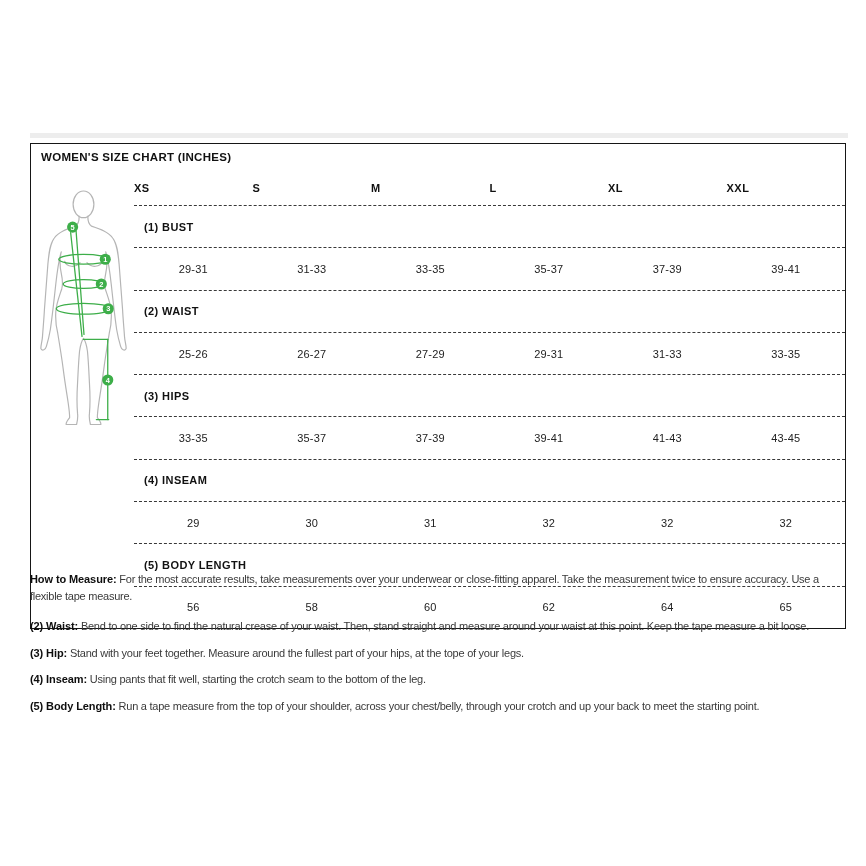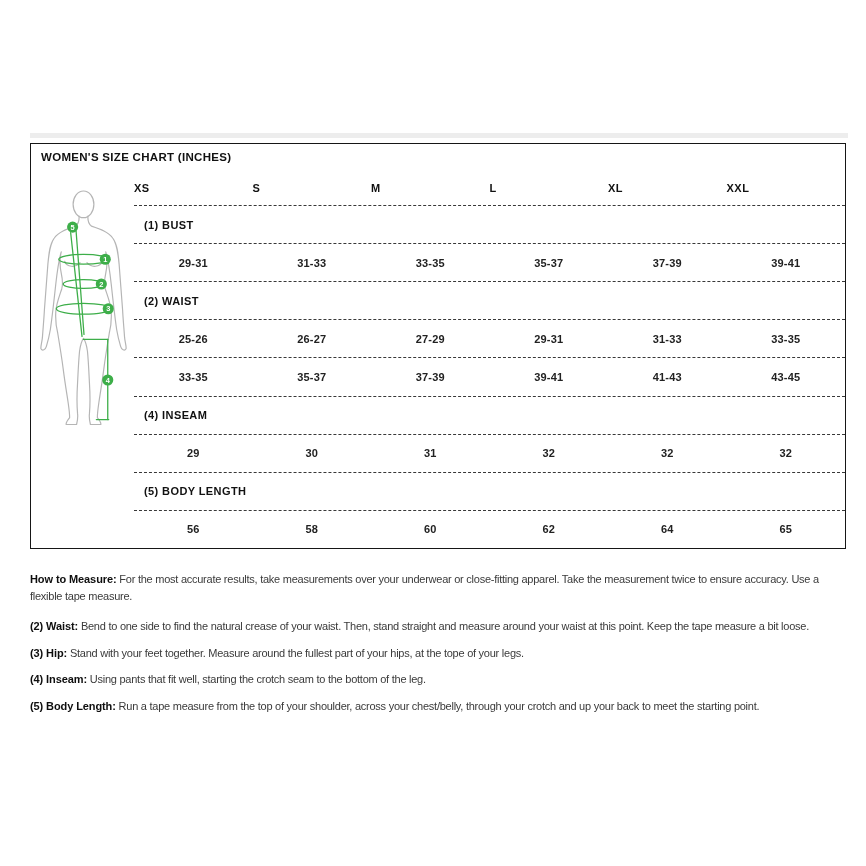--- a/index.html
+++ b/index.html
@@ -7,41 +7,41 @@
   body { font-family:"Liberation Sans", sans-serif; }
   .screen {
     position:relative; width:866px; height:866px; background:#ffffff;
     overflow:hidden; color:#1c1c1c;
   }
   .top-strip {
     position:absolute; left:30px; top:133px; width:818px; height:5px;
     background:#ededed;
   }
   .chart-box {
-    position:absolute; left:30px; top:143px; width:816px; height:406px;
+    position:absolute; left:30px; top:143px; width:816px; height:486px;
     border:1.5px solid #161616; background:#fff;
   }
   .chart-title {
     position:absolute; left:10px; top:7px;
     font-size:11.5px; font-weight:700; letter-spacing:0.3px; color:#111;
   }
   .col-headers {
     position:absolute; left:103px; right:0; top:27px; height:34px;
     display:flex; align-items:center;
   }
   .col-h {
     flex:1; text-align:left; font-size:11px; font-weight:700;
     letter-spacing:0.5px; color:#111;
   }
   .rows {
     position:absolute; left:103px; right:0; top:61px; bottom:0;
     display:flex; flex-direction:column;
   }
   .row {
-    flex:1; border-top:1px dashed #383838; display:flex; align-items:center;font-weight:bold;
+    flex:1; border-top:1px dashed #383838; display:flex; align-items:center;
   }
   .label-row { padding-left:10px; font-size:11px; font-weight:700; letter-spacing:0.4px; color:#111; }
   .value-row .cell { flex:1; text-align:center; font-size:11px; color:#222; letter-spacing:0.2px; }
   .figure-wrap {
     position:absolute; left:5px; top:45px; width:95px;
   }
   .figure-wrap svg { display:block; width:100%; height:auto; }
   .instructions {
     position:absolute; left:30px; top:571px; width:817px;
     font-size:11px; letter-spacing:-0.25px; line-height:1.55; color:#3a3a3a;
@@ -179,20 +179,23 @@
       </div>
       <div class="row value-row">
         <div class="cell">25-26</div>
         <div class="cell">26-27</div>
         <div class="cell">27-29</div>
         <div class="cell">29-31</div>
         <div class="cell">31-33</div>
         <div class="cell">33-35</div>
       </div>
 
+      <div class="row label-row">
+        <span>(3) HIPS</span>
+      </div>
       <div class="row value-row">
         <div class="cell">33-35</div>
         <div class="cell">35-37</div>
         <div class="cell">37-39</div>
         <div class="cell">39-41</div>
         <div class="cell">41-43</div>
         <div class="cell">43-45</div>
       </div>
 
       <div class="row label-row">

